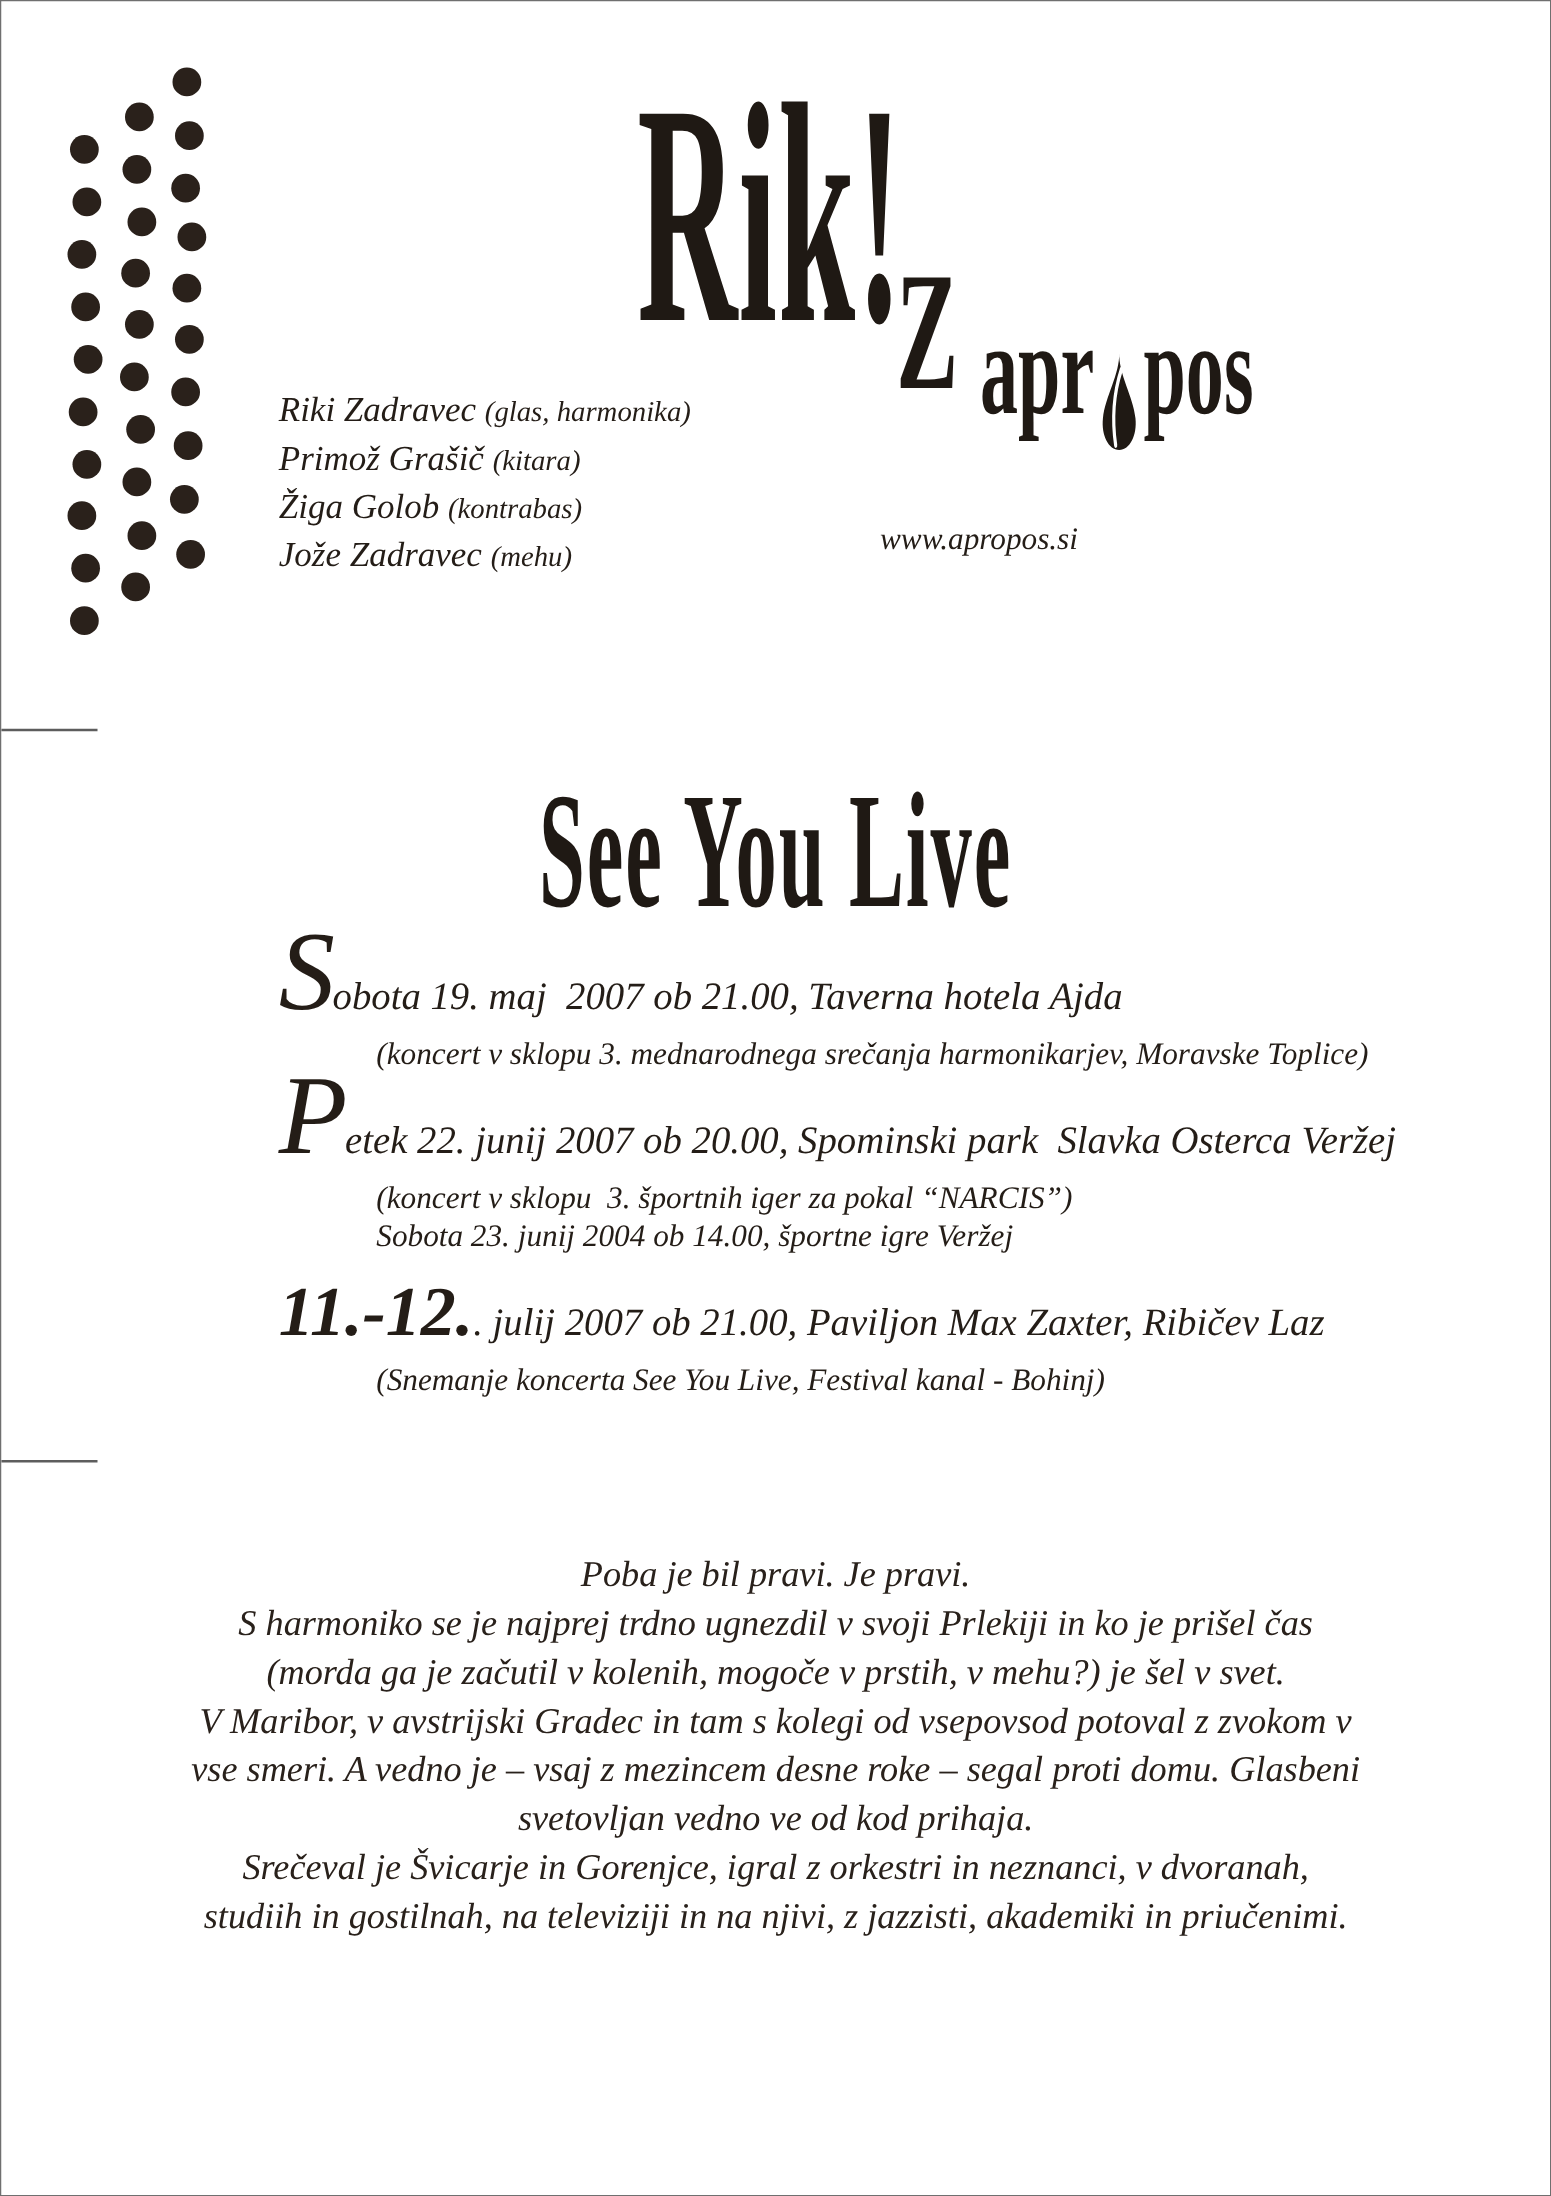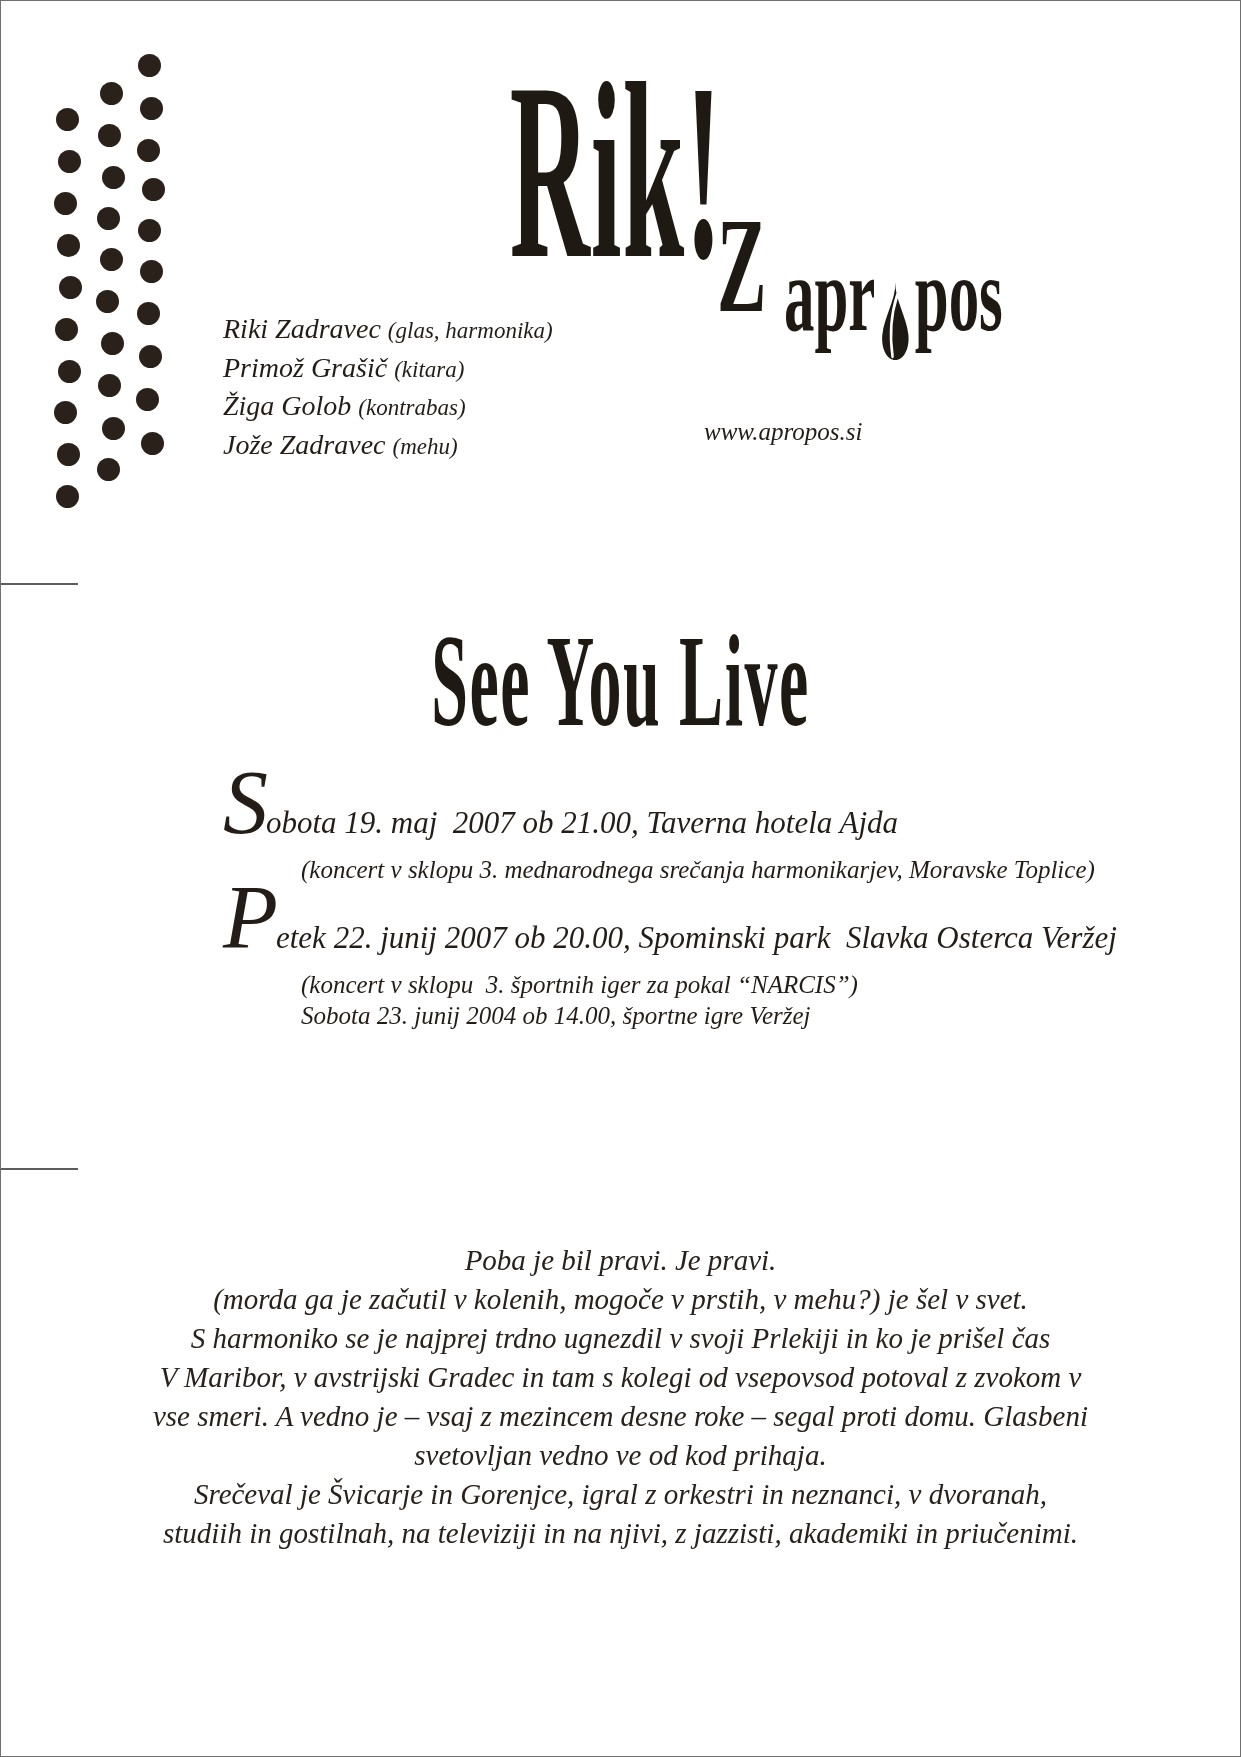--- a/index.html
+++ b/index.html
@@ -41,21 +41,21 @@
   .minstr { font-style:italic; font-size:23px; }
   .website { position:absolute; left:703px; top:417px; font-style:italic; font-size:25px; }
   
   .title {
     position:absolute; top:614px; left:0; width:100%; text-align:center;
     font-weight:700; font-size:132px; line-height:1; letter-spacing:3px;
     transform:scaleX(0.5); transform-origin:center top; color:#1f1914;
     white-space:pre;
   }
   
-  .events { position:absolute; left:222px; top:799px; width:960px; }
+  .events { position:absolute; left:222px; top:773px; width:960px; }
   .event { margin-bottom:30px; }
   .event .headline { white-space:pre; }
   .initial { font-style:italic; font-size:90px; line-height:0; letter-spacing:-2px; }
   .event.numeral .initial { font-size:56px; font-weight:700; letter-spacing:0; }
   .rest { font-style:italic; font-size:31px; line-height:46px; white-space:pre; }
   .sublines { margin-left:78px; margin-top:8px; }
   .subline { font-style:italic; font-size:25px; line-height:31px; white-space:pre; }
   
   .paragraph {
     position:absolute; top:1240px; left:0; width:100%;
@@ -135,27 +135,33 @@
           <div class="subline">(koncert v sklopu 3. mednarodnega srečanja harmonikarjev, Moravske Toplice)</div>
         </div>
       </div>
       <div class="event letter">
         <div class="headline"><span class="initial">P</span><span class="rest">etek 22. junij 2007 ob 20.00, Spominski park  Slavka Osterca Veržej</span></div>
         <div class="sublines">
           <div class="subline">(koncert v sklopu  3. športnih iger za pokal “NARCIS”)</div>
           <div class="subline">Sobota 23. junij 2004 ob 14.00, športne igre Veržej</div>
         </div>
       </div>
+      <div class="event numeral">
+        <div class="headline"><span class="initial">11.-12.</span><span class="rest">. julij 2007 ob 21.00, Paviljon Max Zaxter, Ribičev Laz</span></div>
+        <div class="sublines">
+          <div class="subline">(Snemanje koncerta See You Live, Festival kanal - Bohinj)</div>
+        </div>
+      </div>
     </div>
 
   <div class="paragraph" id="paragraph">
       <div class="pgroup">
         <div class="pline">Poba je bil pravi. Je pravi.</div>
+        <div class="pline">S harmoniko se je najprej trdno ugnezdil v svoji Prlekiji in ko je prišel čas</div>
         <div class="pline">(morda ga je začutil v kolenih, mogoče v prstih, v mehu?) je šel v svet.</div>
-        <div class="pline">S harmoniko se je najprej trdno ugnezdil v svoji Prlekiji in ko je prišel čas</div>
         <div class="pline">V Maribor, v avstrijski Gradec in tam s kolegi od vsepovsod potoval z zvokom v</div>
         <div class="pline">vse smeri. A vedno je – vsaj z mezincem desne roke – segal proti domu. Glasbeni</div>
         <div class="pline">svetovljan vedno ve od kod prihaja.</div>
         <div class="pline">Srečeval je Švicarje in Gorenjce, igral z orkestri in neznanci, v dvoranah,</div>
         <div class="pline">studiih in gostilnah, na televiziji in na njivi, z jazzisti, akademiki in priučenimi.</div>
       </div>
     </div>
 
 </div>
 

